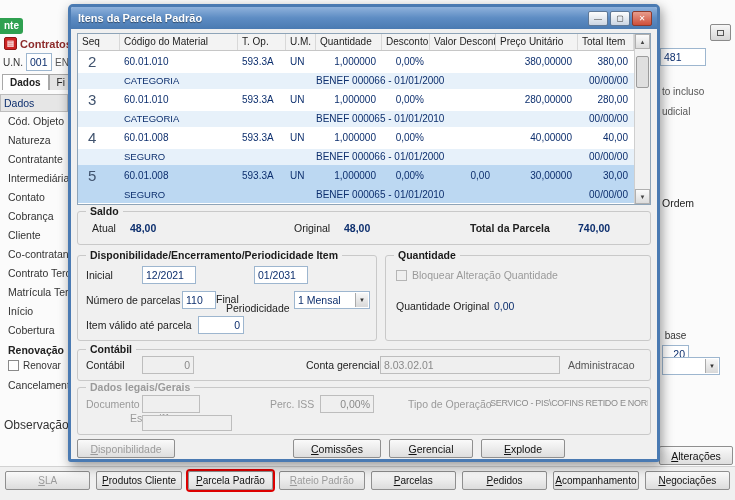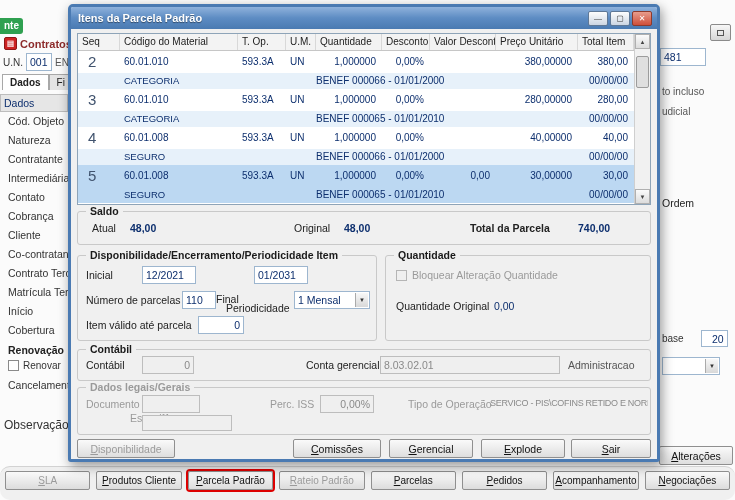--- a/index.html
+++ b/index.html
@@ -35,41 +35,41 @@
   .cbx.dis { background:#efefef; border-color:#b5b5b5; }
 
   
   .win-btn { position:absolute; left:710px; top:24px; width:21px; height:17px; background:linear-gradient(#f7f7f7,#d6d6d6);
     border:1px solid #8a8a8a; border-radius:2px; display:flex; align-items:center; justify-content:center; }
   .win-btn .sq { width:7px; height:6px; border:1px solid #555; }
   .inp481 { position:absolute; left:660px; top:48px; width:46px; height:18px; }
   .frag-incluso { position:absolute; left:662px; top:86px; }
   .frag-judicial { position:absolute; left:662px; top:106px; }
   .ordem-label { position:absolute; left:662px; top:197px; color:#222; font-size:10.5px; }
-  .base-row { position:absolute; left:662px; top:330px; display:flex; align-items:center; gap:17px; }
+  .base-row { position:absolute; left:662px; top:330px; display:flex; align-items:center; gap:4px;flex-direction:column; }
   .combo-frag { position:absolute; left:662px; top:357px; width:58px; height:18px; }
   .alteracoes-btn { position:absolute; left:659px; top:446px; width:74px; height:18px; }
 
   
   .inp { background:#fff; border:1px solid #9db6cf; height:18px; font-size:10.5px; color:#0d2f6e;
     padding:2px 3px; line-height:13px; white-space:nowrap; overflow:hidden; }
   .inp.dis { background:#efefef; border-color:#bdbdbd; color:#8a8a8a; }
   .ta-r { text-align:right; }
   .sel { position:relative; background:#fff; border:1px solid #9db6cf; height:18px; font-size:10.5px; color:#0d2f6e;
     padding:2px 16px 2px 3px; line-height:13px; white-space:nowrap; overflow:hidden; }
   .sel .arr { position:absolute; right:1px; top:1px; bottom:1px; width:13px; background:linear-gradient(#f8f8f8,#d8d8d8);
     border-left:1px solid #aaa; font-size:6px; display:flex; align-items:center; justify-content:center; color:#333; }
   .btn { height:19px; background:linear-gradient(#fafafa,#dedede); border:1px solid #8f8f8f; border-radius:2px;
     font-size:10.5px; color:#111; text-align:center; font-family:"Liberation Sans",sans-serif; display:inline-block; line-height:16px; cursor:default; }
   .btn::first-letter { text-decoration:underline; }
   .btn.dis { color:#9b9b9b; }
 
   
   .bottom-bar { position:absolute; left:0; right:0; top:466px; height:34px; background:#f0f0f0; border-top:1px solid #d2d2d2;
-    display:flex; gap:6px; padding:4px 5px; align-items:flex-start;border-radius:10px; }
+    display:flex; gap:6px; padding:4px 5px; align-items:flex-start; }
   .pbtn { flex:1 1 0; height:19px; background:linear-gradient(#fafafa,#dcdcdc); border:1px solid #8f8f8f; border-radius:2px;
     font-size:10px; color:#111; text-align:center; font-family:"Liberation Sans",sans-serif; white-space:nowrap; overflow:hidden; line-height:16px; }
   .pbtn::first-letter { text-decoration:underline; }
   .pbtn.dis { color:#9b9b9b; }
   .pbtn.highlight { box-shadow:0 0 0 2px #dd0000; }
 
   
   .dialog { position:absolute; left:68px; top:4px; width:592px; height:458px; border:3px solid #4a7ab2;
     border-radius:5px 5px 3px 3px; background:#f0f0f0; box-shadow:2px 4px 12px rgba(0,0,0,.4); }
   .titlebar { height:22px; background:linear-gradient(180deg,#8fb2dc 0%,#5d8cc3 50%,#4a7ab2 100%);
@@ -354,18 +354,17 @@
         <span class="lbl" style="left:330px; top:10px;">Tipo de Operação</span>
         <span class="abs tipoval" style="left:412px; top:10px; width:158px;">SERVICO - PIS\COFINS RETIDO E NORMAL</span>
         <span class="lbl" style="left:8px; top:24px;margin-left:44px;">Especif1</span>
         <span class="inp dis abs" style="left:64px; top:27px; width:90px; height:16px;"></span>
       </div>
 
       <button class="btn dis abs" style="left:6px; top:410px; width:98px;">Disponibilidade</button>
       <button class="btn abs" style="left:222px; top:410px; width:88px;">Comissões</button>
       <button class="btn abs" style="left:318px; top:410px; width:84px;">Gerencial</button>
       <button class="btn abs" style="left:410px; top:410px; width:84px;">Explode</button>
-      <button class="btn abs" style="left:500px; top:410px; width:80px;">Sair</button>
 
     </div>
   </div>
 
 </div>
 
 </body></html>

